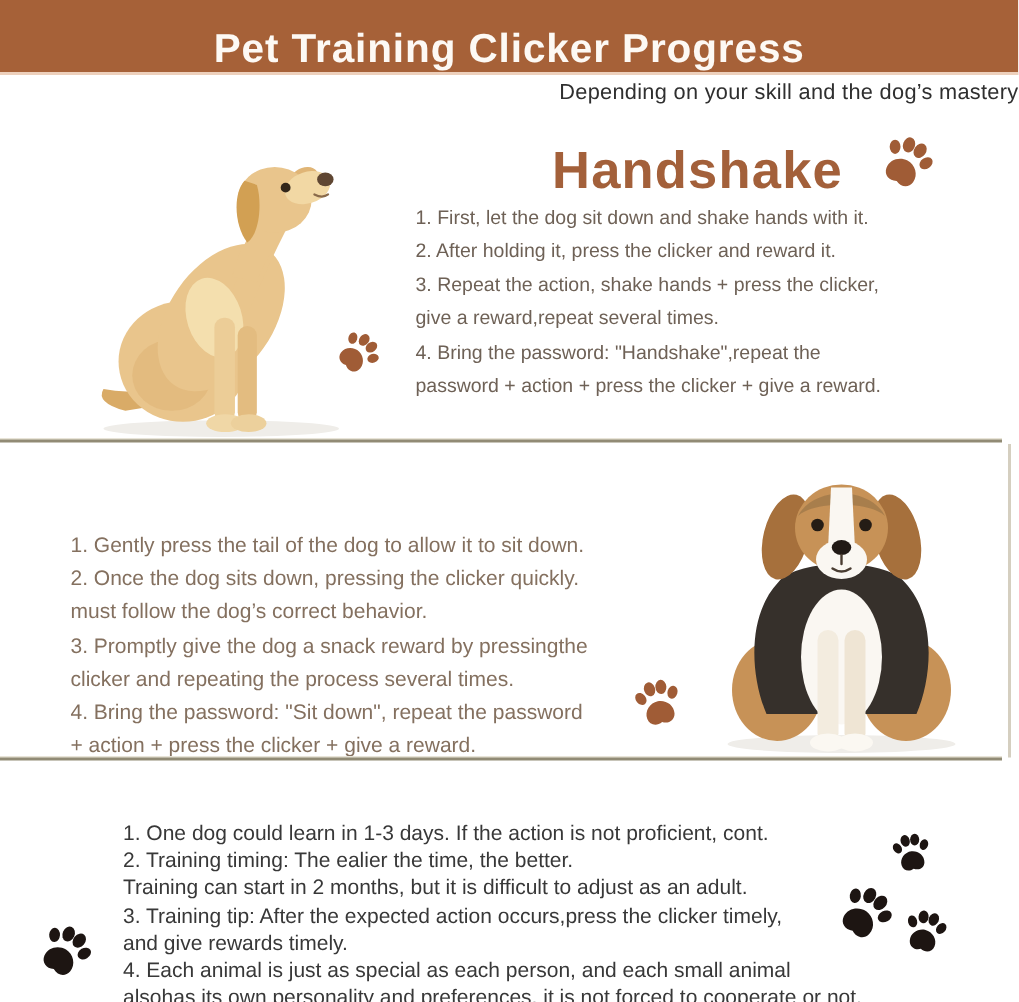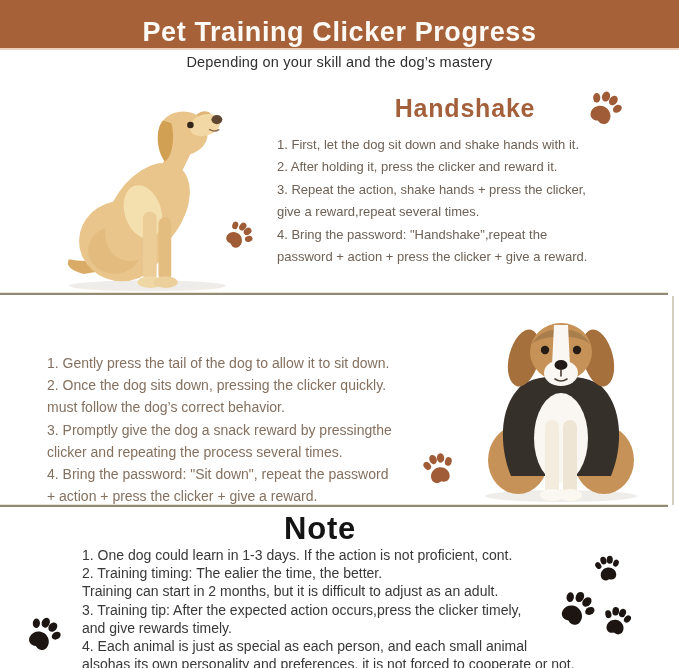--- a/index.html
+++ b/index.html
@@ -15,30 +15,30 @@
     position:absolute;left:0;top:0;width:679px;height:48px;
     background:#a66138;
     border-bottom:2px solid #edd0bc;
     display:flex;align-items:flex-end;justify-content:center;
   }
   .header h1{
     margin:0;color:#fdf9f4;font-size:27px;font-weight:bold;letter-spacing:.6px;
   }
   .subtitle{
     position:absolute;left:0;top:54px;width:679px;
-    text-align:center;color:#2f2f2f;font-size:14.5px;letter-spacing:.2px;
+    text-align:right;color:#2f2f2f;font-size:14.5px;letter-spacing:.2px;
   }
   
   .sec-title{
     position:absolute;margin:0;font-weight:bold;letter-spacing:.8px;
   }
   .sec-body{
     position:absolute;white-space:pre-line;
   }
-  .handshake-title{left:270px;top:94px;width:390px;text-align:center;font-size:25px;color:#a3603a;}
+  .handshake-title{left:270px;top:94px;width:390px;text-align:center;font-size:35px;color:#a3603a;}
   .handshake-body{left:277px;top:134px;width:400px;font-size:13px;line-height:22.4px;color:#6e6156;}
   .sitdown-title{left:0;top:303px;width:460px;text-align:center;font-size:31px;color:#a3603a;}
   .sitdown-body{left:47px;top:352px;width:424px;font-size:14px;line-height:22.2px;color:#84705f;}
   .note-title{left:0;top:511px;width:640px;text-align:center;font-size:31px;color:#141414;}
   .note-body{left:82px;top:546px;width:580px;font-size:14px;line-height:18.2px;color:#383838;}
   
   .divider{
     position:absolute;left:0;width:668px;height:2px;background:#918b75;
     box-shadow:0 -1px 0 #e8e4d8;
   }
@@ -159,21 +159,20 @@
   </svg>
   <span class="paw paw-brown paw-beagle">
       <svg fill="currentColor">
         <use href="#paw"></use>
       </svg>
     </span>
   <div class="v-edge"></div>
 
   <div class="divider divider-2"></div>
 
-  <h2 class="sec-title note-title">Note</h2>
   <div class="sec-body note-body">1. One dog could learn in 1-3 days. If the action is not proficient, cont.
 2. Training timing: The ealier the time, the better.
 Training can start in 2 months, but it is difficult to adjust as an adult.
 3. Training tip: After the expected action occurs,press the clicker timely,
 and give rewards timely.
 4. Each animal is just as special as each person, and each small animal
 alsohas its own personality and preferences. it is not forced to cooperate or not.</div>
 
   <span class="paw paw-black paw-note-left">
       <svg fill="currentColor">

